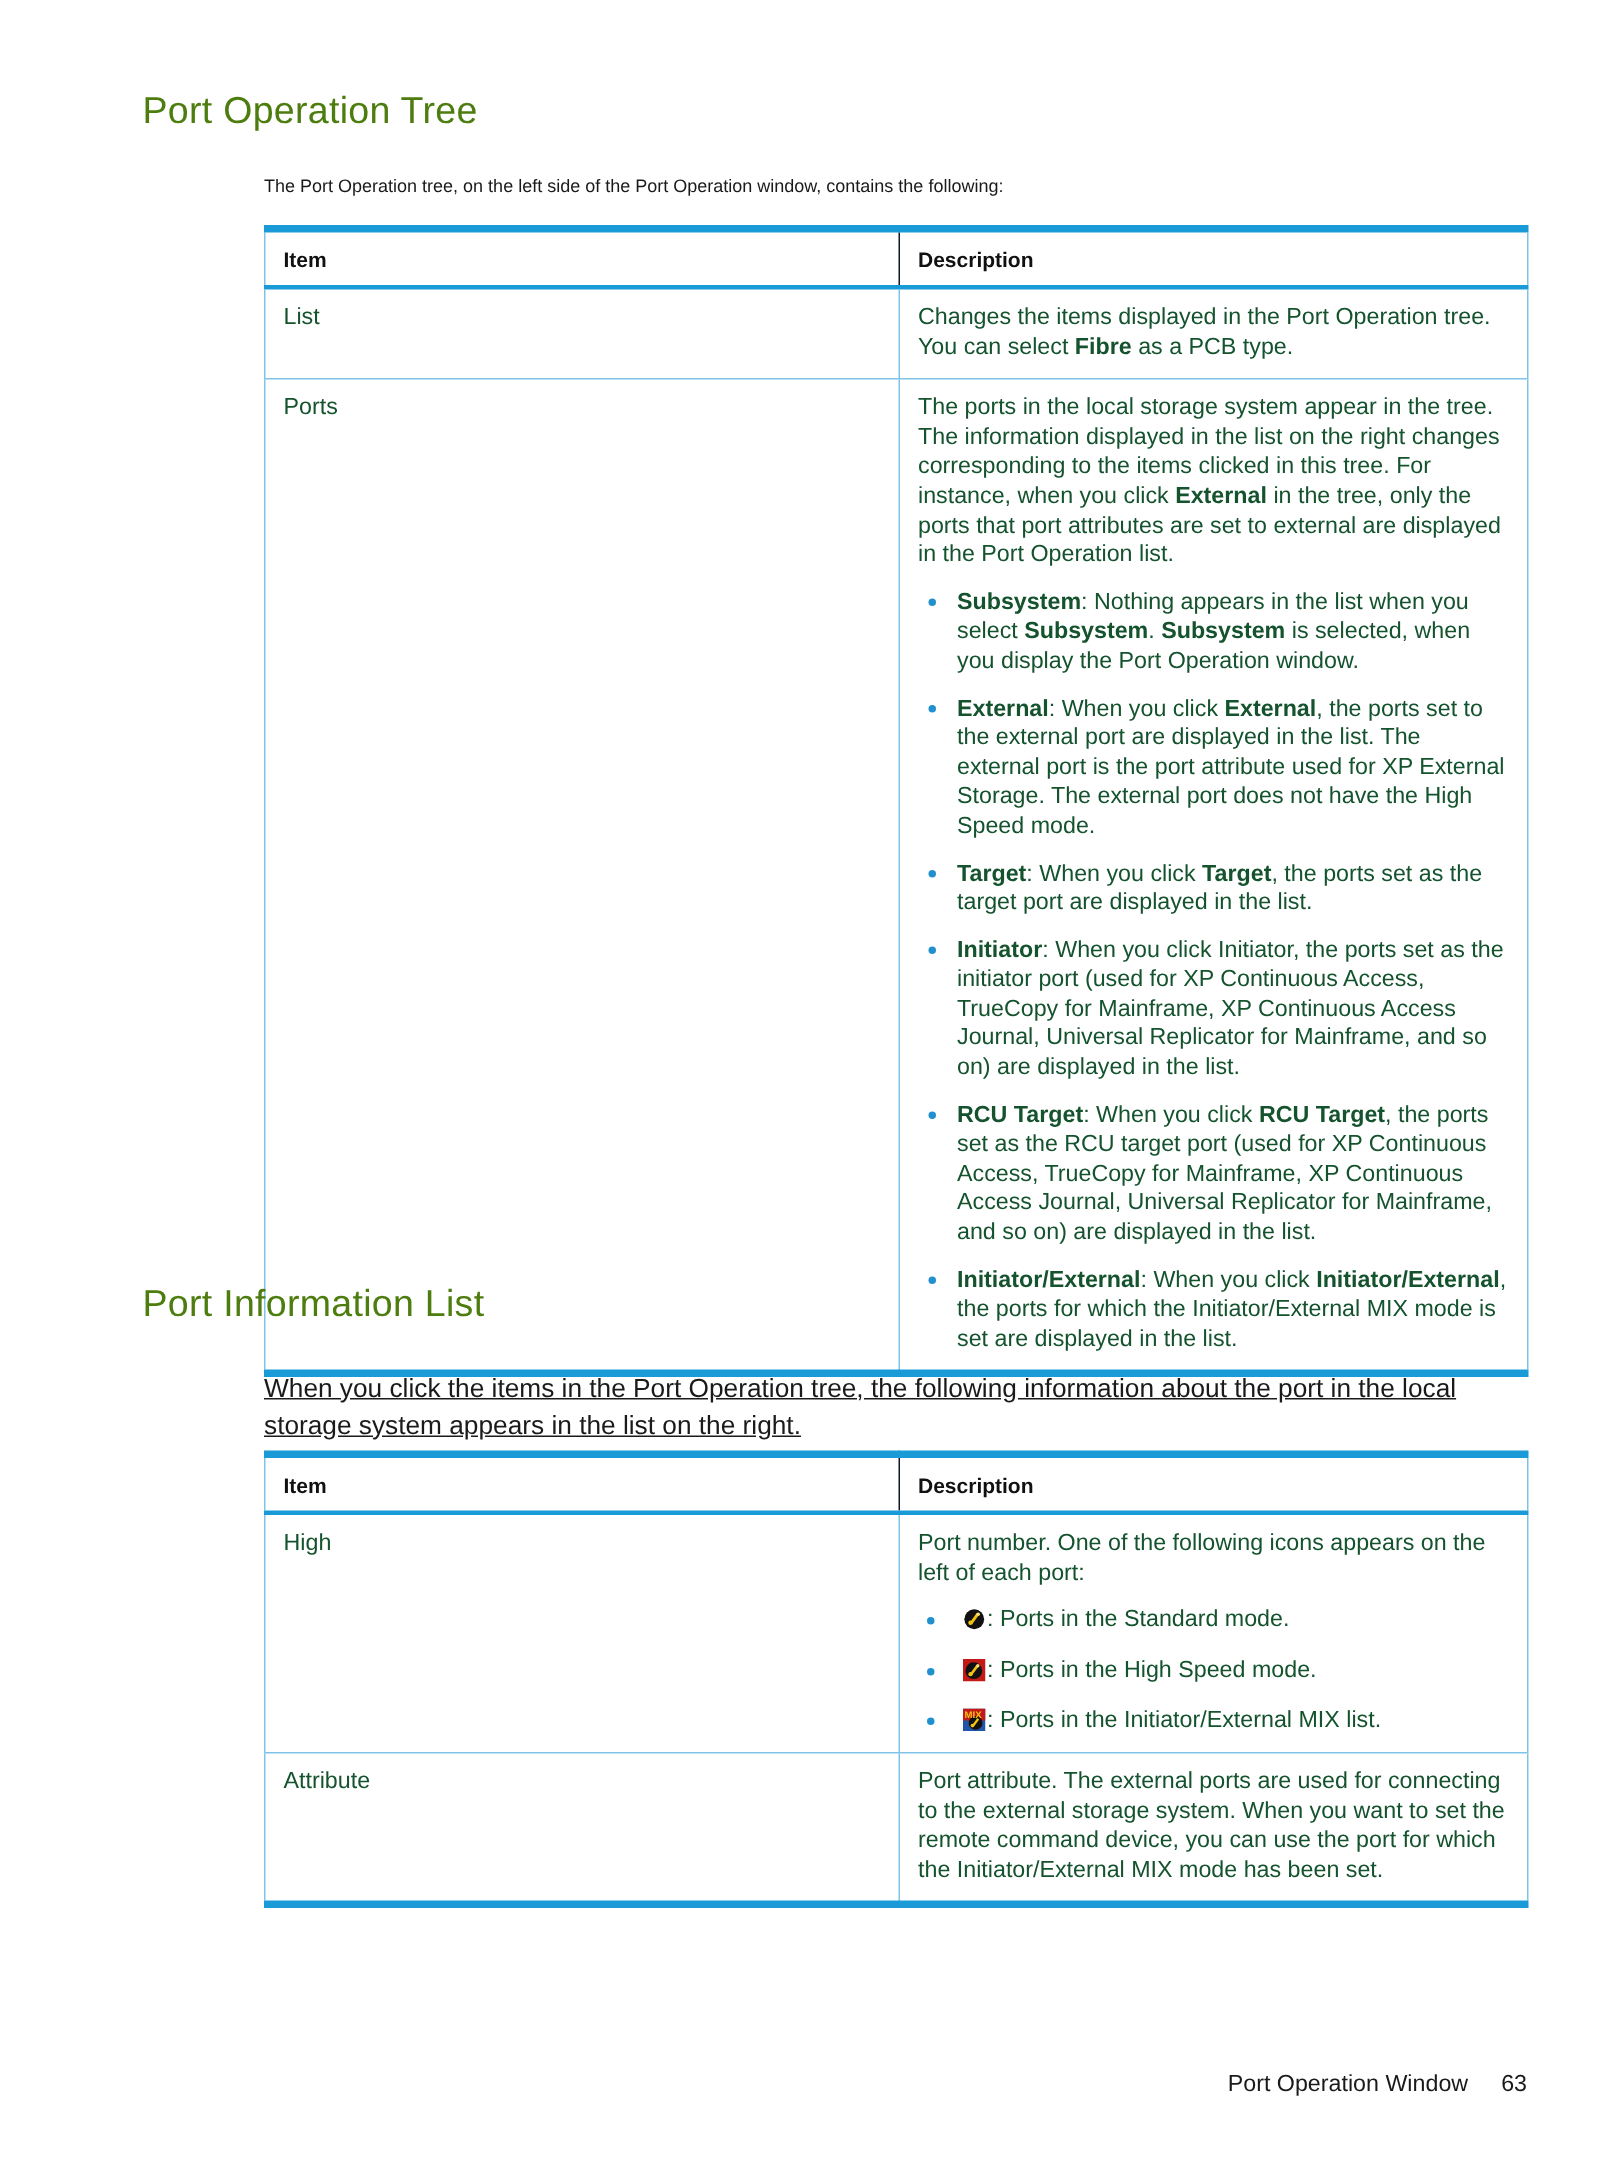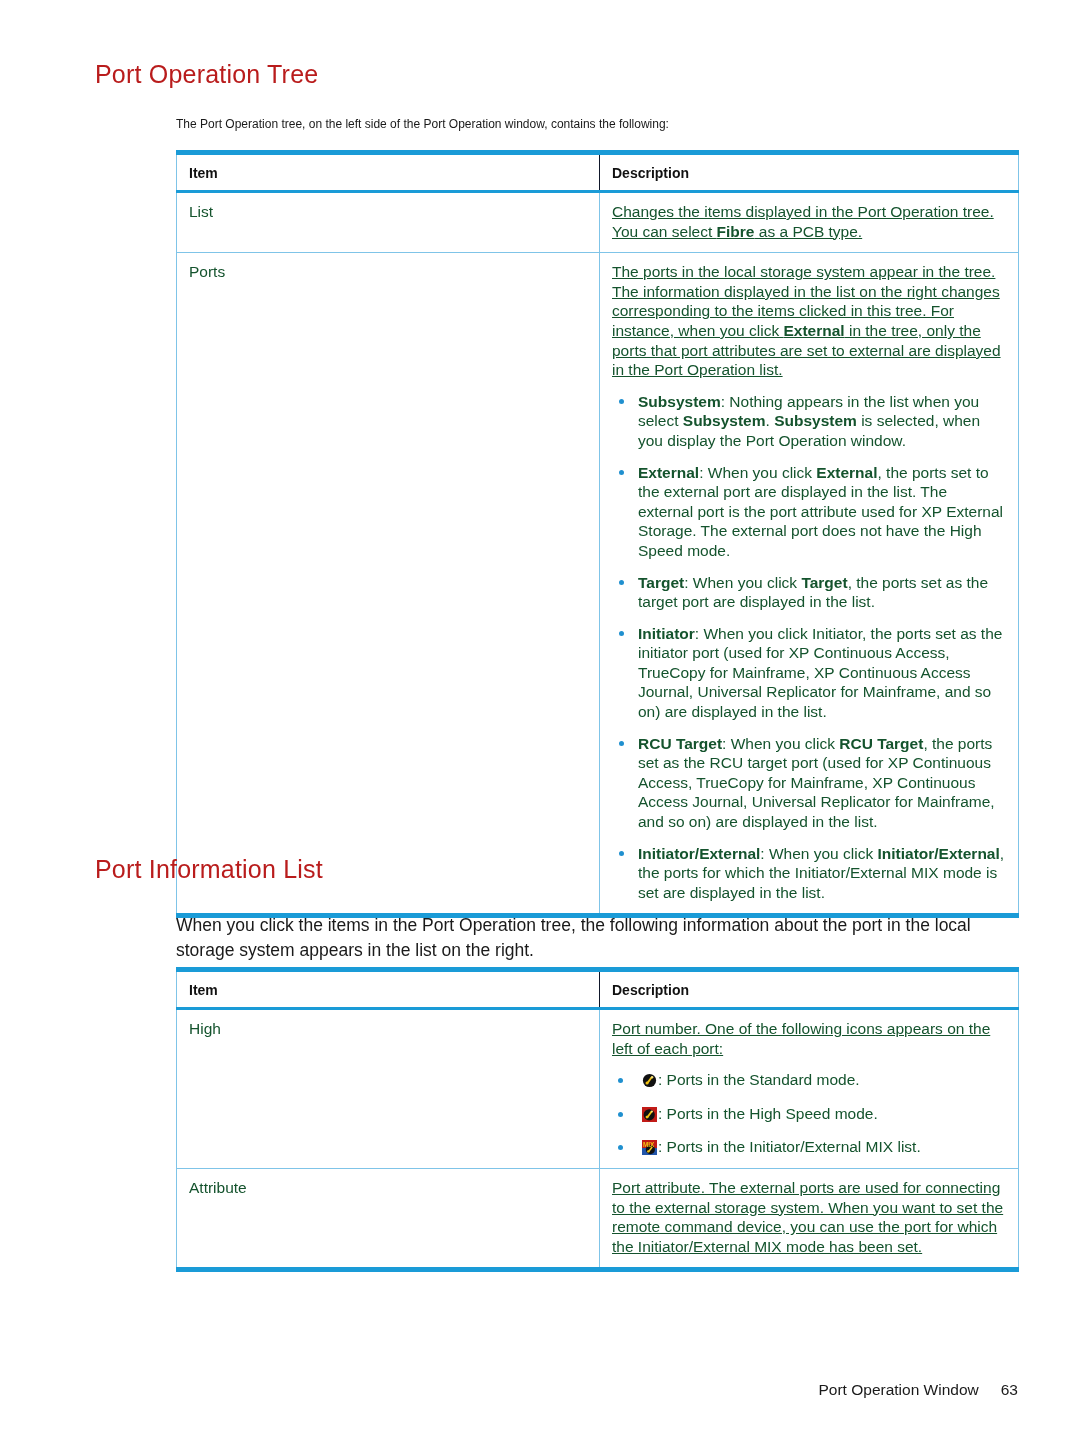--- a/index.html
+++ b/index.html
@@ -15,21 +15,21 @@
     color: #1a1a1a;
     overflow: hidden;
   }
   .page {
     position: absolute;
     inset: 0;
     padding: 0;
   }
 
   h1.section-title {
-    color: #b91c1c;
+    color: #4d7c0f;
     font-weight: 400;
     font-size: 25px;
     letter-spacing: .2px;
     margin: 0;
     padding: 0;
   }
 
   #sec1-title { position: absolute; left: 95px; top: 60px; }
   #sec1-intro {
     position: absolute;
@@ -39,20 +39,21 @@
   }
 
   #table1 { position: absolute; left: 176px; top: 150px; width: 842px; }
 
   #sec2-title { position: absolute; left: 95px; top: 855px; }
   #sec2-intro {
     position: absolute;
     left: 176px; top: 895px; width: 840px;
     font-size: 17.5px;
     line-height: 25px;
+    text-decoration: underline;
   }
 
   #table2 { position: absolute; left: 176px; top: 967px; width: 842px; }
 
   
   .doc-table {
     border-collapse: collapse;
     width: 842px;
     table-layout: fixed;
     border-top: 5px solid #1a9bd7;
@@ -80,21 +81,21 @@
     line-height: 19.6px;
     padding: 9px 12px 11px 12px;
     border-bottom: 1px solid #7fc4e8;
     border-right: 1px solid #7fc4e8;
     vertical-align: top;
     color: #14532d;
   }
   .doc-table td:last-child { border-right: none; }
   .doc-table tr:last-child td { border-bottom: none; }
 
-  .cell-p { margin: 0; text-decoration: underline; }
+  .cell-p { margin: 0; }
 
   
   ul.blist {
     list-style: none;
     margin: 12px 0 0 0;
     padding: 0;
   }
   ul.blist > li {
     position: relative;
     padding-left: 26px;

